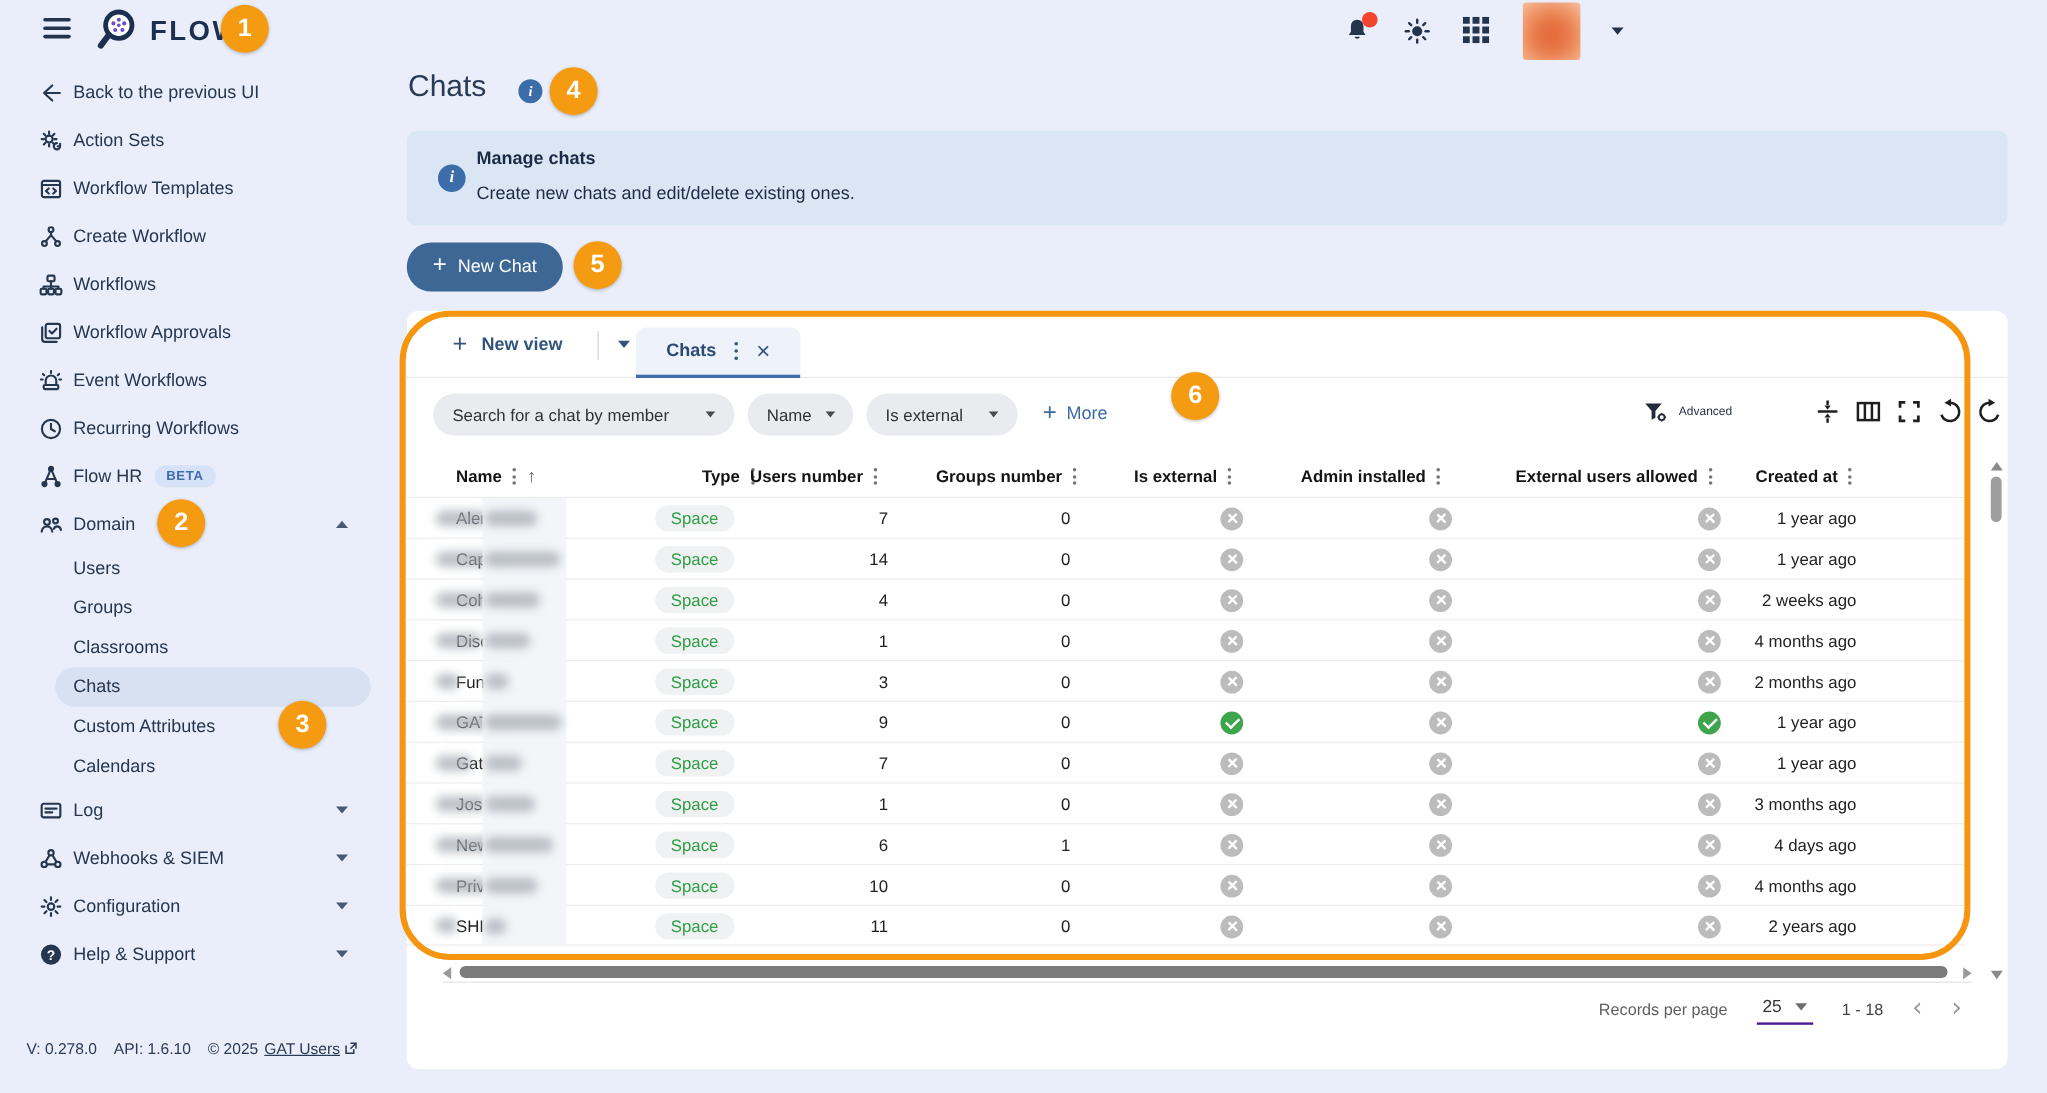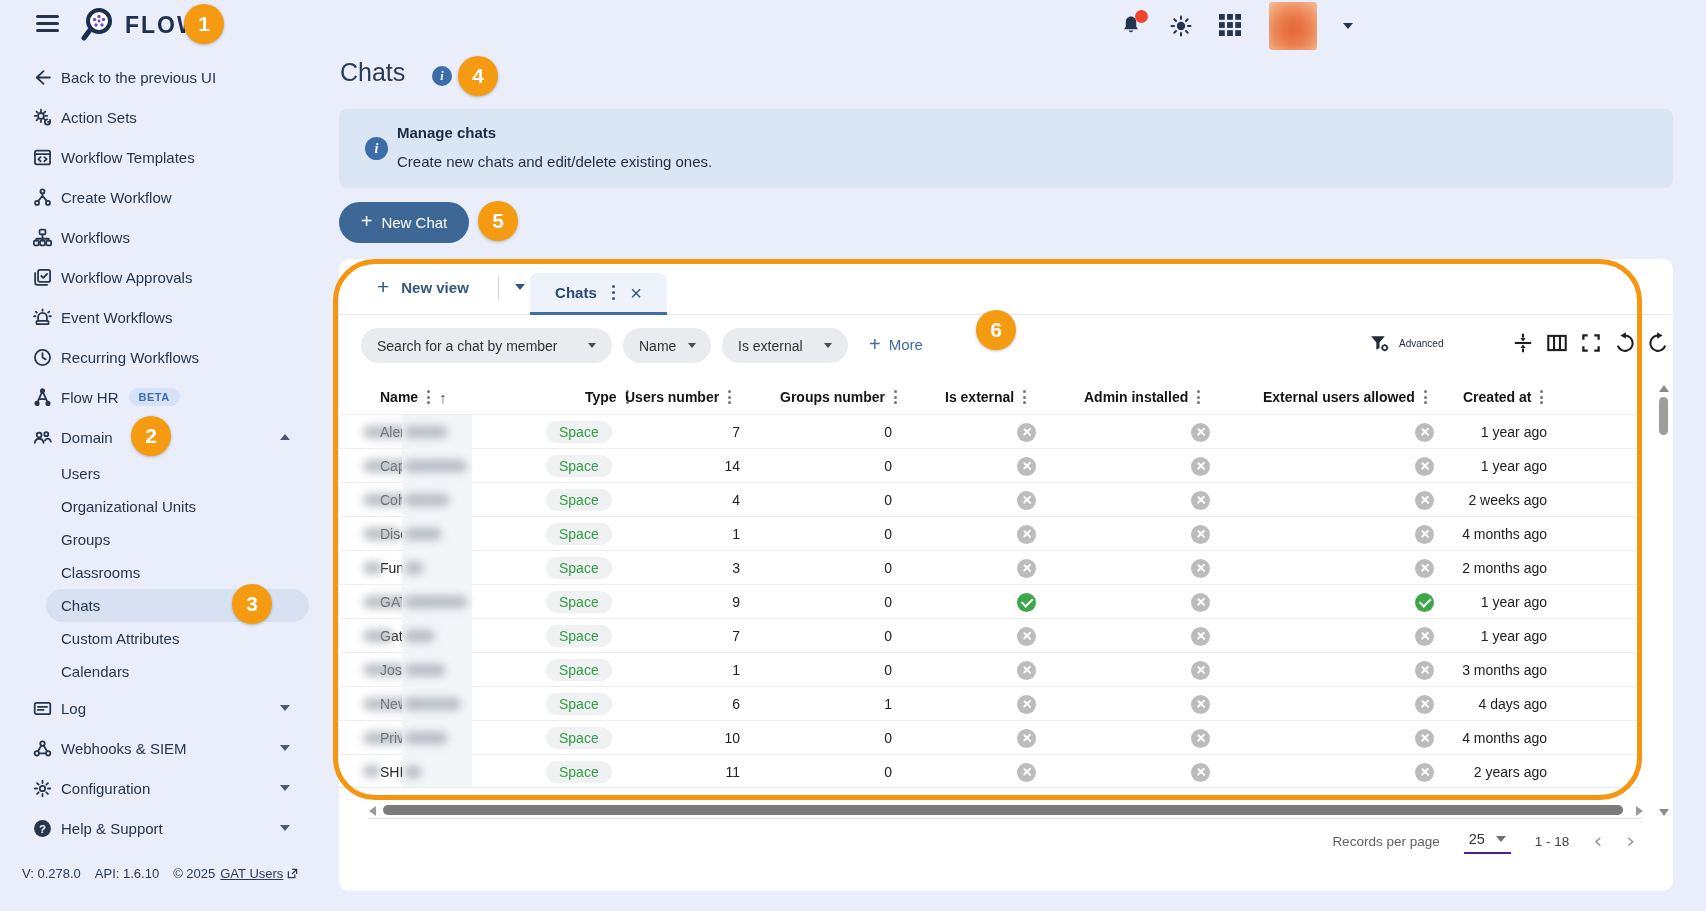--- a/index.html
+++ b/index.html
@@ -296,23 +296,20 @@
           <circle cx="6.8" cy="7.6" r="2.3"></circle>
           <circle cx="13.6" cy="6.8" r="1.9"></circle>
           <path d="M2.6 15.2c.4-2.4 2.1-4 4.2-4s3.8 1.6 4.2 4M12.3 13c.4-1.1 1.4-1.9 2.6-1.9 1.5 0 2.7 1.2 3 2.9"></path>
         </svg>
       </span>
       <span class="side-label">Domain</span>
       <span class="chev up"></span>
     </div>
     <div class="side-item sub">
       <span class="side-label">Users</span>
-    </div>
-    <div class="side-item sub">
-      <span class="side-label">Organizational Units</span>
     </div>
     <div class="side-item sub">
       <span class="side-label">Groups</span>
     </div>
     <div class="side-item sub">
       <span class="side-label">Classrooms</span>
     </div>
     <div class="side-item sub selected">
       <span class="side-label">Chats</span>
     </div>

